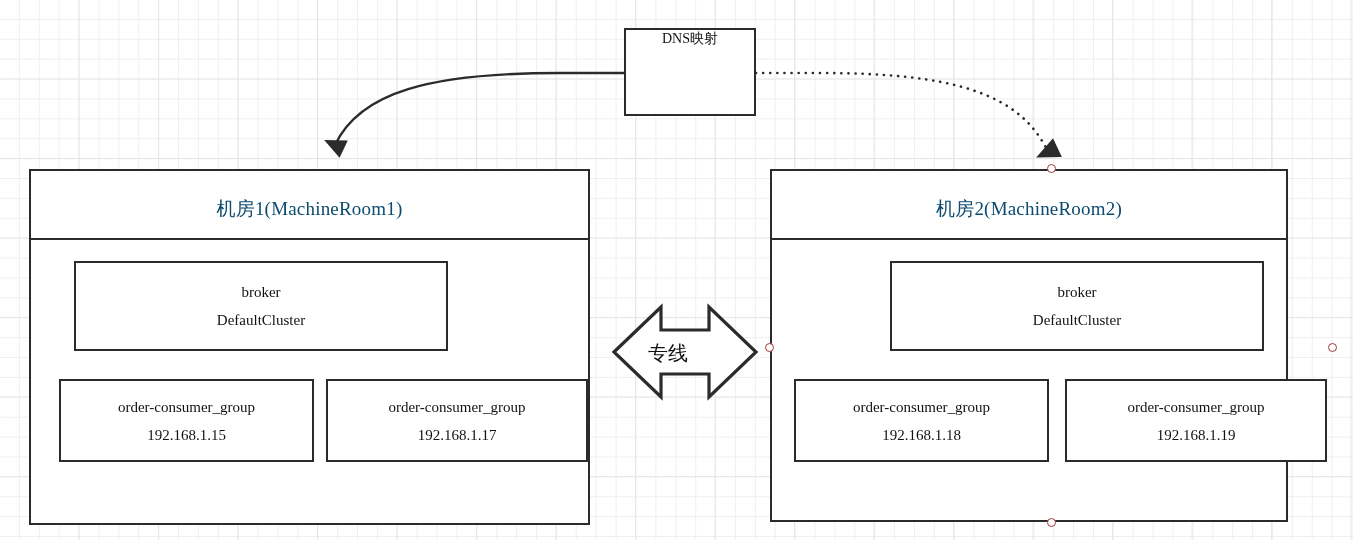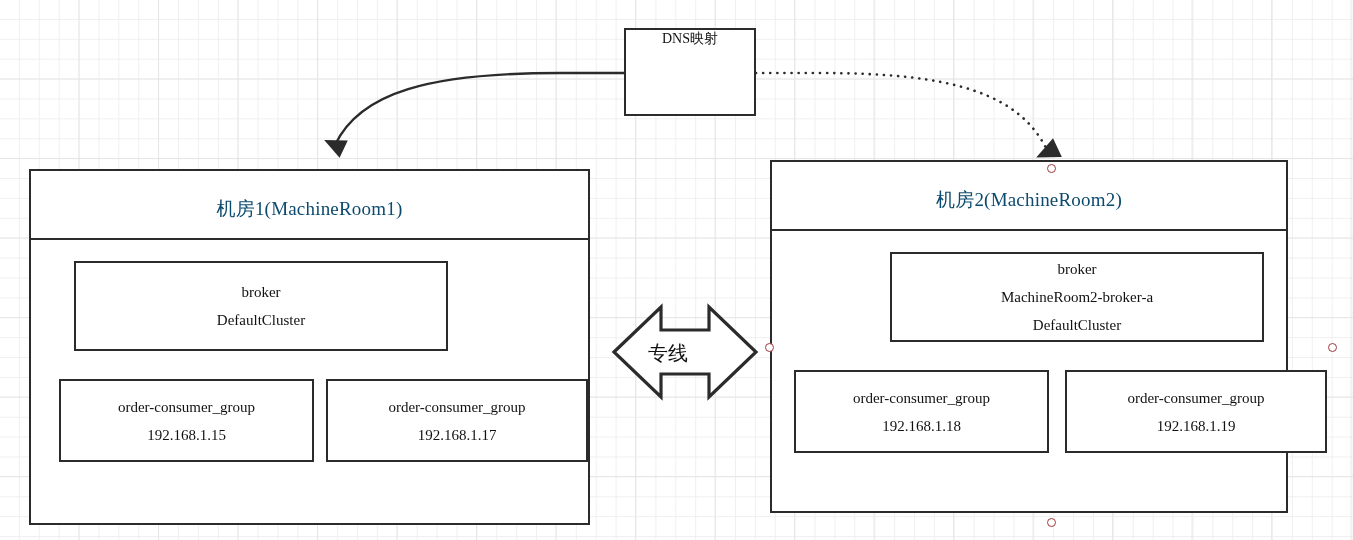--- a/index.html
+++ b/index.html
@@ -141,26 +141,25 @@
     <span>order-consumer_group</span>
     <span>192.168.1.15</span>
   </div>
 
   <div class="inner-box" style="left:295px; top:208px; width:262px; height:83px;">
     <span>order-consumer_group</span>
     <span>192.168.1.17</span>
   </div>
 </div>
 
-<div class="node room" style="left:770px; top:160px; width:518px; height:353px;">
+<div class="node room" style="left:770px; top:169px; width:518px; height:353px;">
   <div class="room-header">机房2(MachineRoom2)</div>
 
   <div class="inner-box" style="left:118px; top:90px; width:374px; height:90px;">
     <span>broker</span>
-    <span>MachineRoom2-broker-a</span>
     <span>DefaultCluster</span>
   </div>
 
   <div class="inner-box" style="left:22px; top:208px; width:255px; height:83px;">
     <span>order-consumer_group</span>
     <span>192.168.1.18</span>
   </div>
 
   <div class="inner-box" style="left:293px; top:208px; width:262px; height:83px;">
     <span>order-consumer_group</span>

